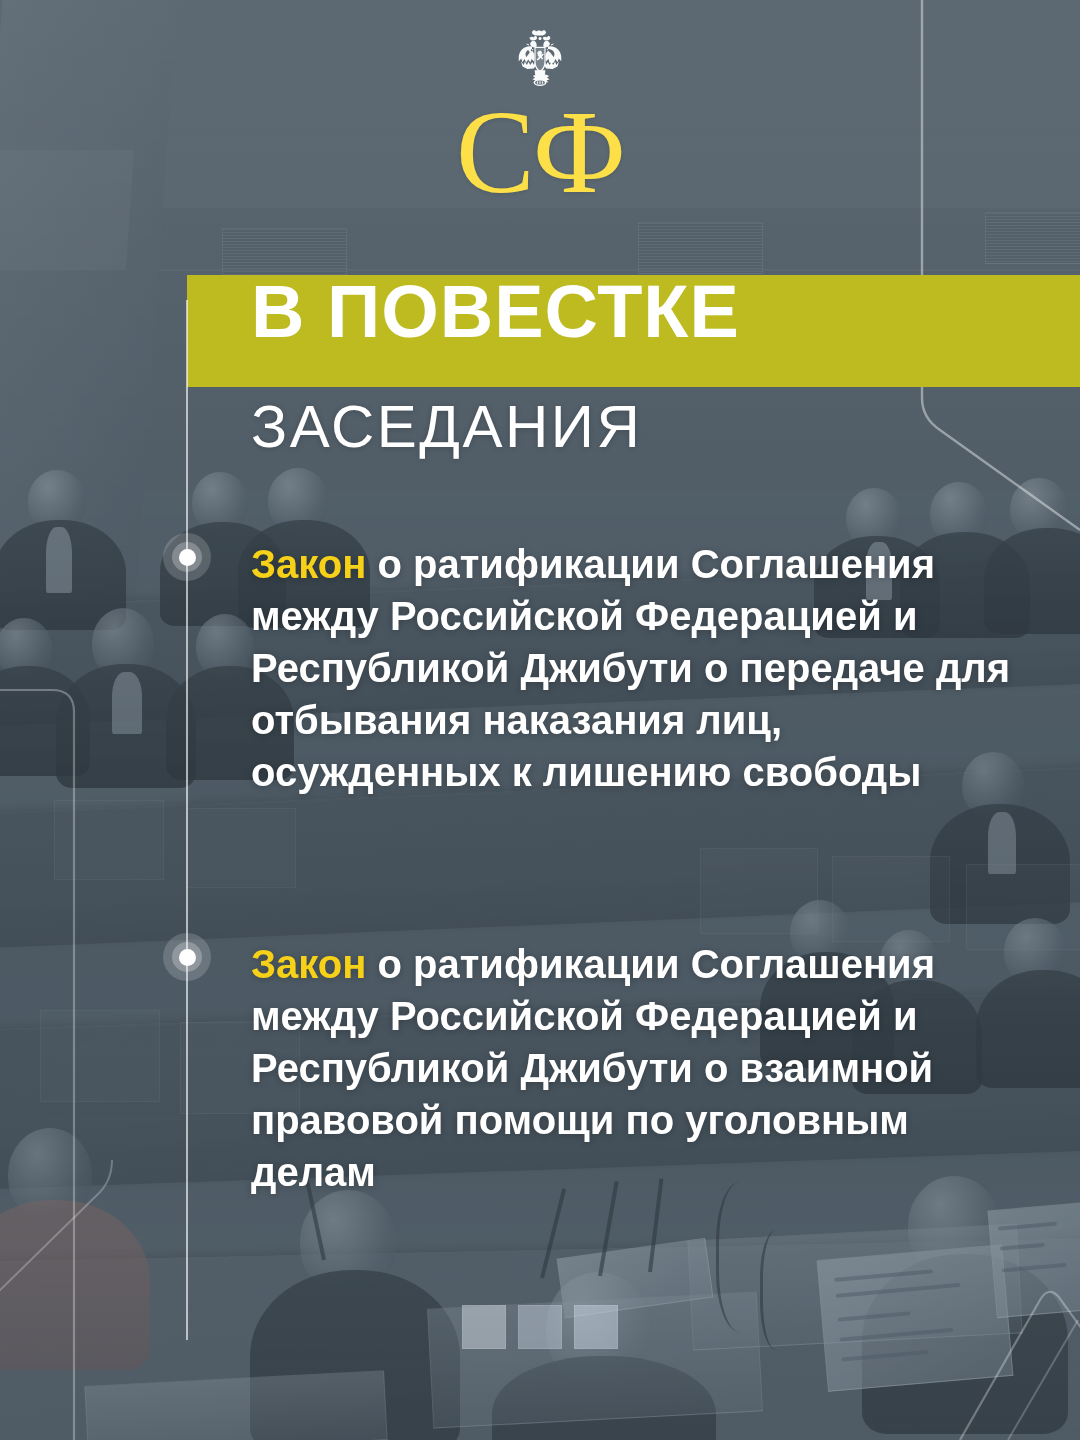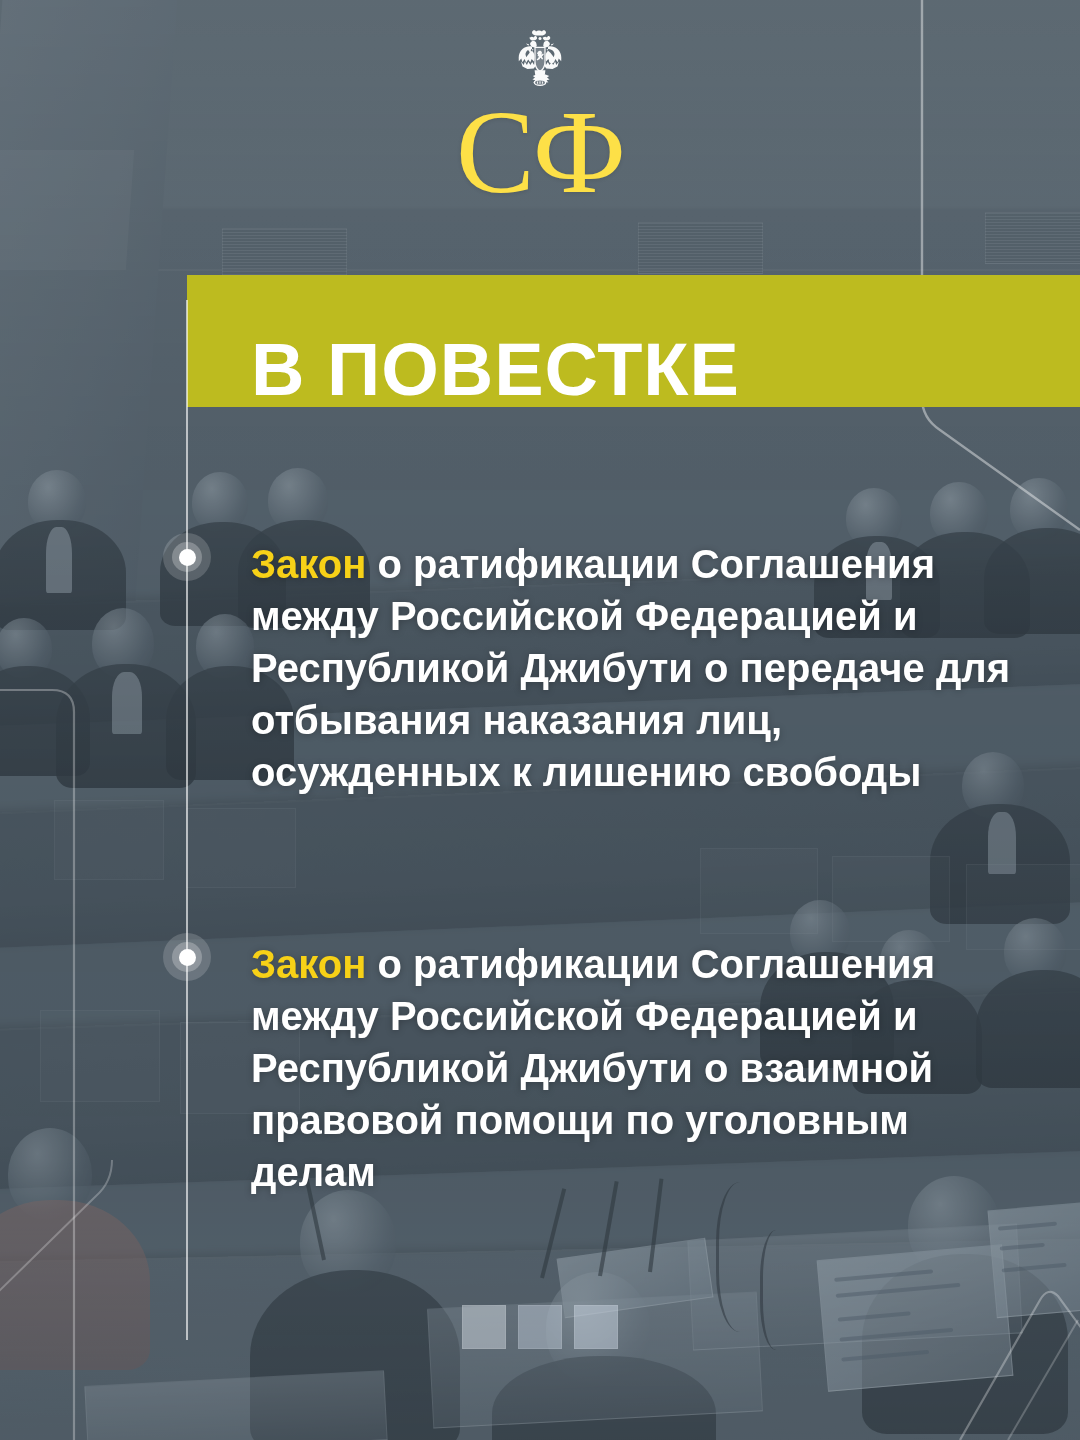--- a/index.html
+++ b/index.html
@@ -146,23 +146,23 @@
   .logo-letters{
     margin-top:4px;
     font-family:"Liberation Serif", "DejaVu Serif", serif;
     font-size:118px; line-height:.96; color:#fde047;
     letter-spacing:-2px;
     text-shadow:0 1px 4px rgba(0,0,0,.12);
   }
 
   
   .banner{
-    position:absolute; left:187px; top:275px; right:0; height:132px;
+    position:absolute; left:187px; top:275px; right:0; height:112px;
     background:#bdbb1f;
-    display:flex; align-items:flex-end;
+    display:flex; align-items:flex-start;
   }
   .banner-text{
     margin-left:64px;
     font-weight:bold; font-size:74px; line-height:1;
     color:#ffffff; letter-spacing:1px;
     white-space:nowrap;
   }
   .subtitle{
     position:absolute; left:251px; top:397px;
     font-size:60px; line-height:1; font-weight:400;
@@ -379,20 +379,21 @@
         <ellipse cx="32" cy="52.6" rx="5" ry="2.2" fill="#7a848c"></ellipse>
         <path d="M29 51.4h.9v2.4H29zM31.5 51.2h1v2.6h-1zM34.1 51.4h.9v2.4h-.9z" fill="#ffffff"></path>
       </g>
     </svg>
     <div class="logo-letters">СФ</div>
   </div>
 
   <div class="banner">
     <div class="banner-text">В ПОВЕСТКЕ</div>
   </div>
+  <div class="subtitle">ЗАСЕДАНИЯ</div>
 
   <div class="agenda">
     <div class="rail"></div>
 
     <div class="marker m1"></div>
     <div class="marker m2"></div>
 
     <div class="item i1">
       <span class="kw">Закон</span><span> о ратификации Соглашения между Российской Федерацией и Республикой Джибути о передаче для отбывания наказания лиц, осужденных к лишению свободы</span>
     </div>

